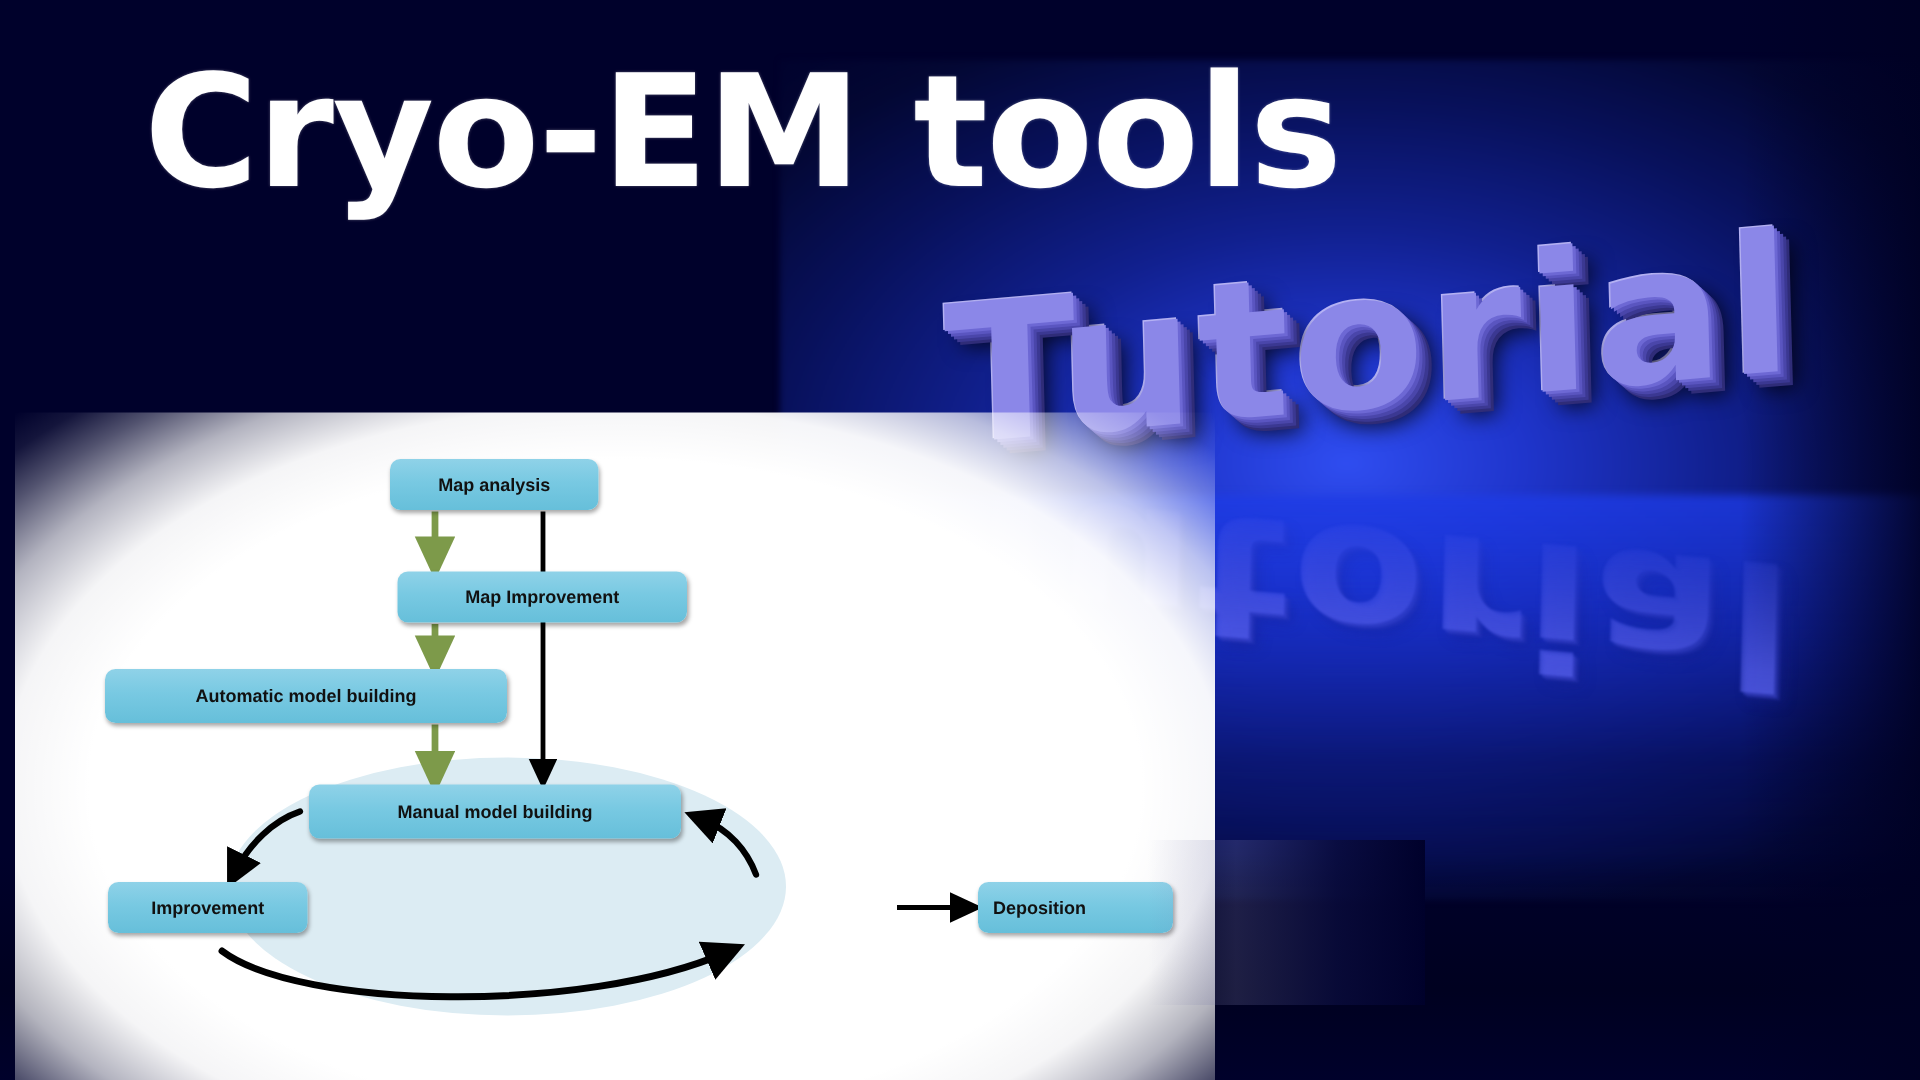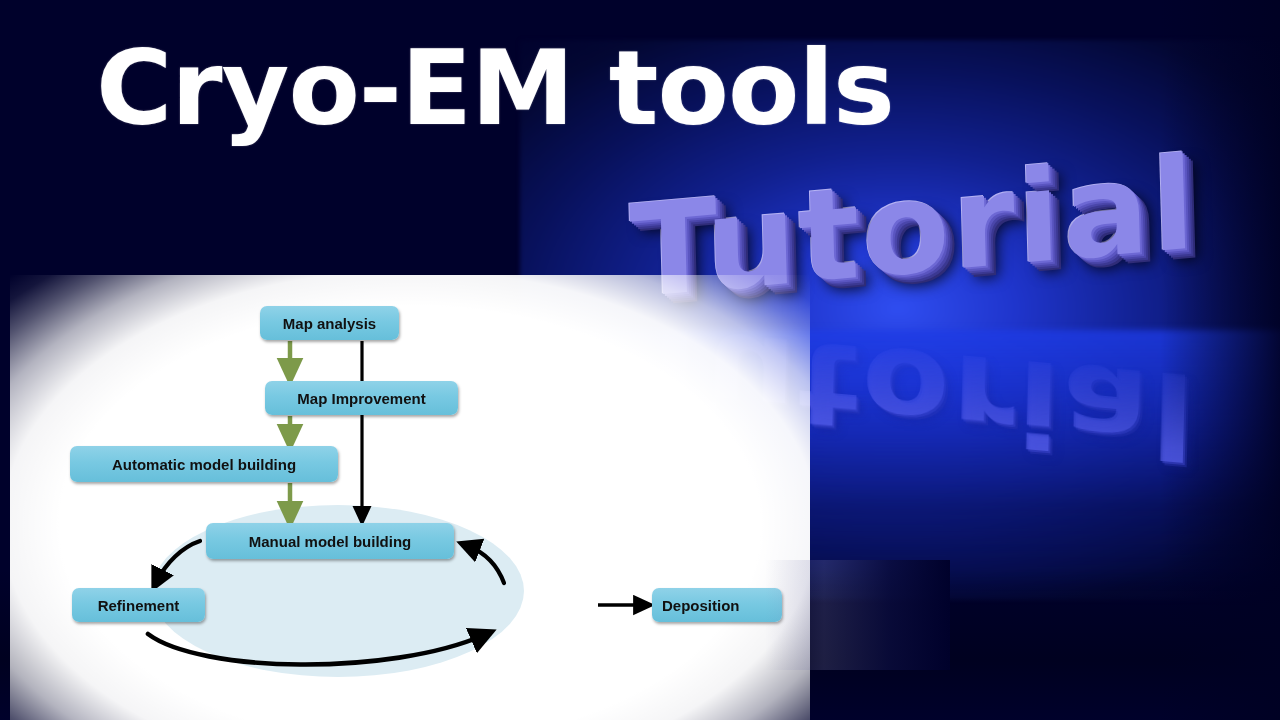--- a/index.html
+++ b/index.html
@@ -147,21 +147,21 @@
     box-sizing: border-box;
     display: flex;
     align-items: center;
     justify-content: center;
     background: linear-gradient(to bottom, #8fd2e8 0%, #78c9e2 45%, #66bfda 100%);
     border-radius: 7px;
     box-shadow: 1px 2px 3px rgba(0,0,0,0.35);
     color: #111111;
     font-family: "Liberation Sans", sans-serif;
     font-weight: bold;
-    font-size: 15px;
+    font-size: 12px;
     white-space: nowrap;
     padding: 0 10px;
   }
   .n-map-analysis     { left: 260px; top: 306px; width: 139px; height: 34px; }
   .n-map-improvement  { left: 233px; top: 381px; width: 193px; height: 34px; margin-left: 32px; }
   .n-auto-model       { left: 70px;  top: 446px; width: 268px; height: 36px; }
   .n-manual-model     { left: 206px; top: 523px; width: 248px; height: 36px; }
   .n-refinement       { left: 72px;  top: 588px; width: 133px; height: 34px; }
   .n-validation       { left: 465px; top: 588px; width: 127px; height: 34px; }
   .n-deposition       { left: 652px; top: 588px; width: 130px; height: 34px;
@@ -235,21 +235,21 @@
     <div class="node n-map-improvement">
       <span>Map Improvement</span>
     </div>
     <div class="node n-manual-model">
       <span>Manual model building</span>
     </div>
     <div class="node n-auto-model">
       <span>Automatic model building</span>
     </div>
     <div class="node n-refinement">
-      <span>Refinement</span>
+      <span>Improvement</span>
     </div>
     <div class="node n-deposition">
       <span>Deposition</span>
     </div>
 
     <div class="deposition-fade"></div>
   </div>
 
 </div>
 

